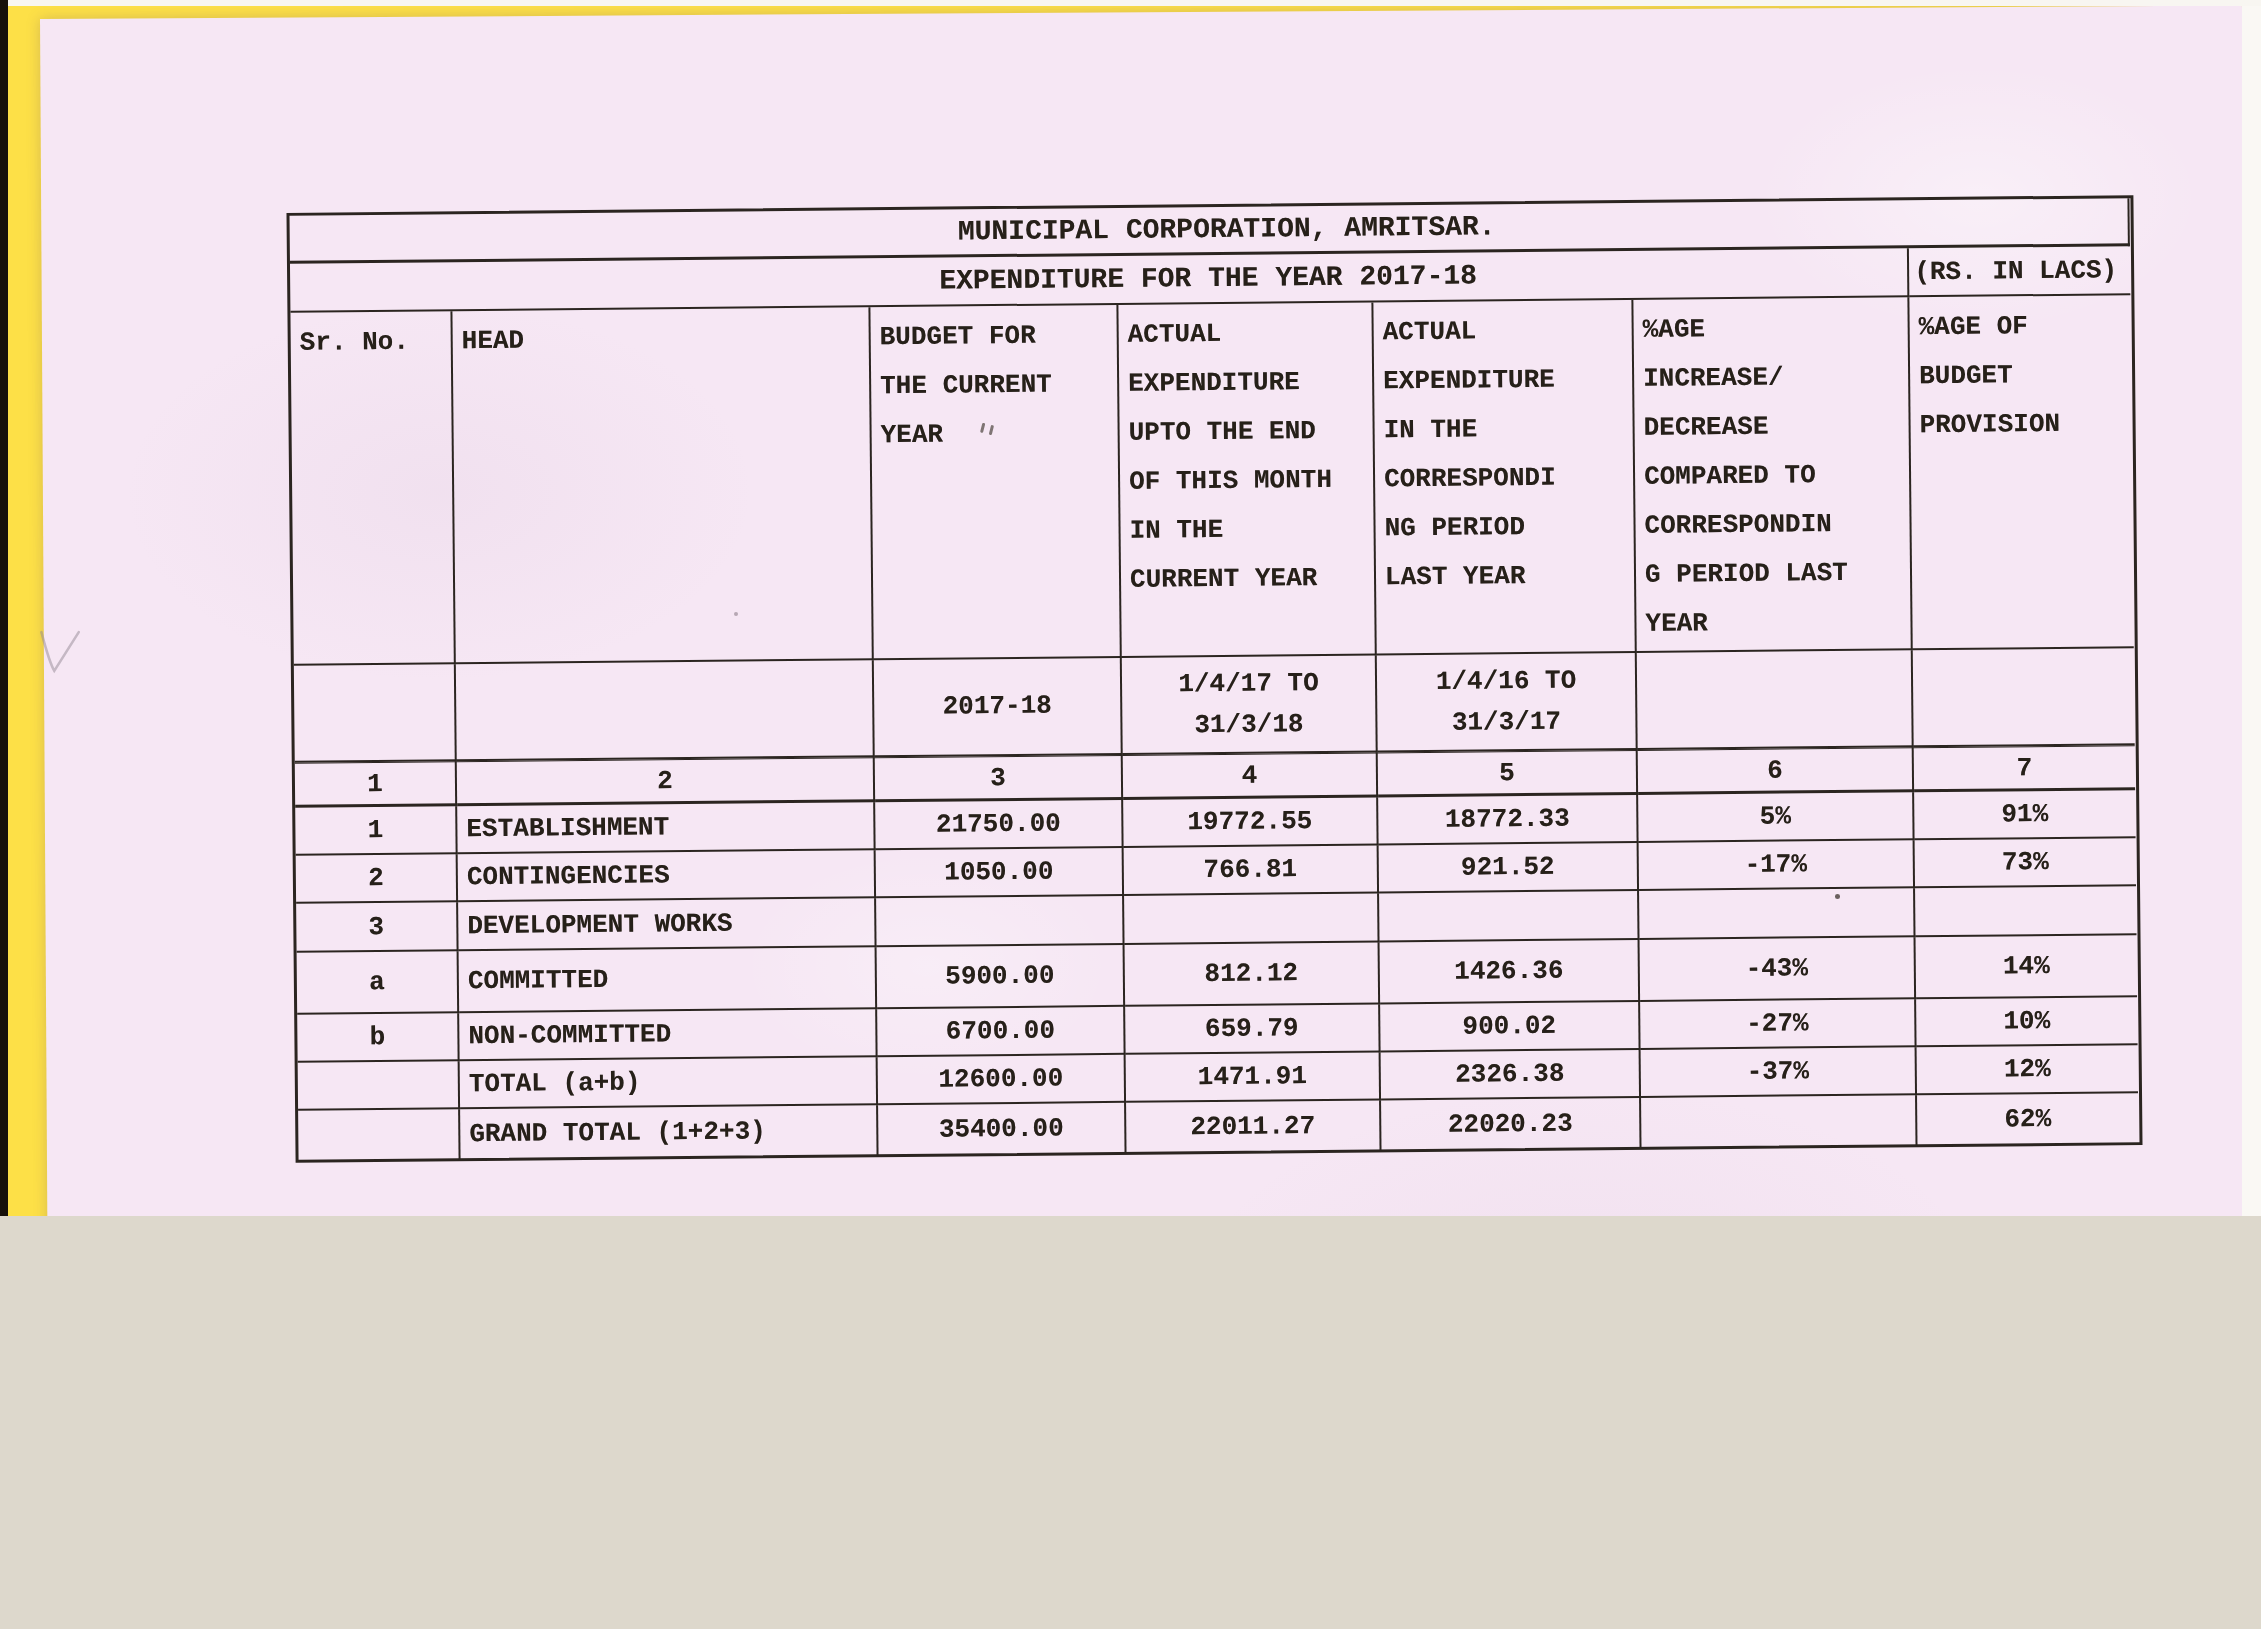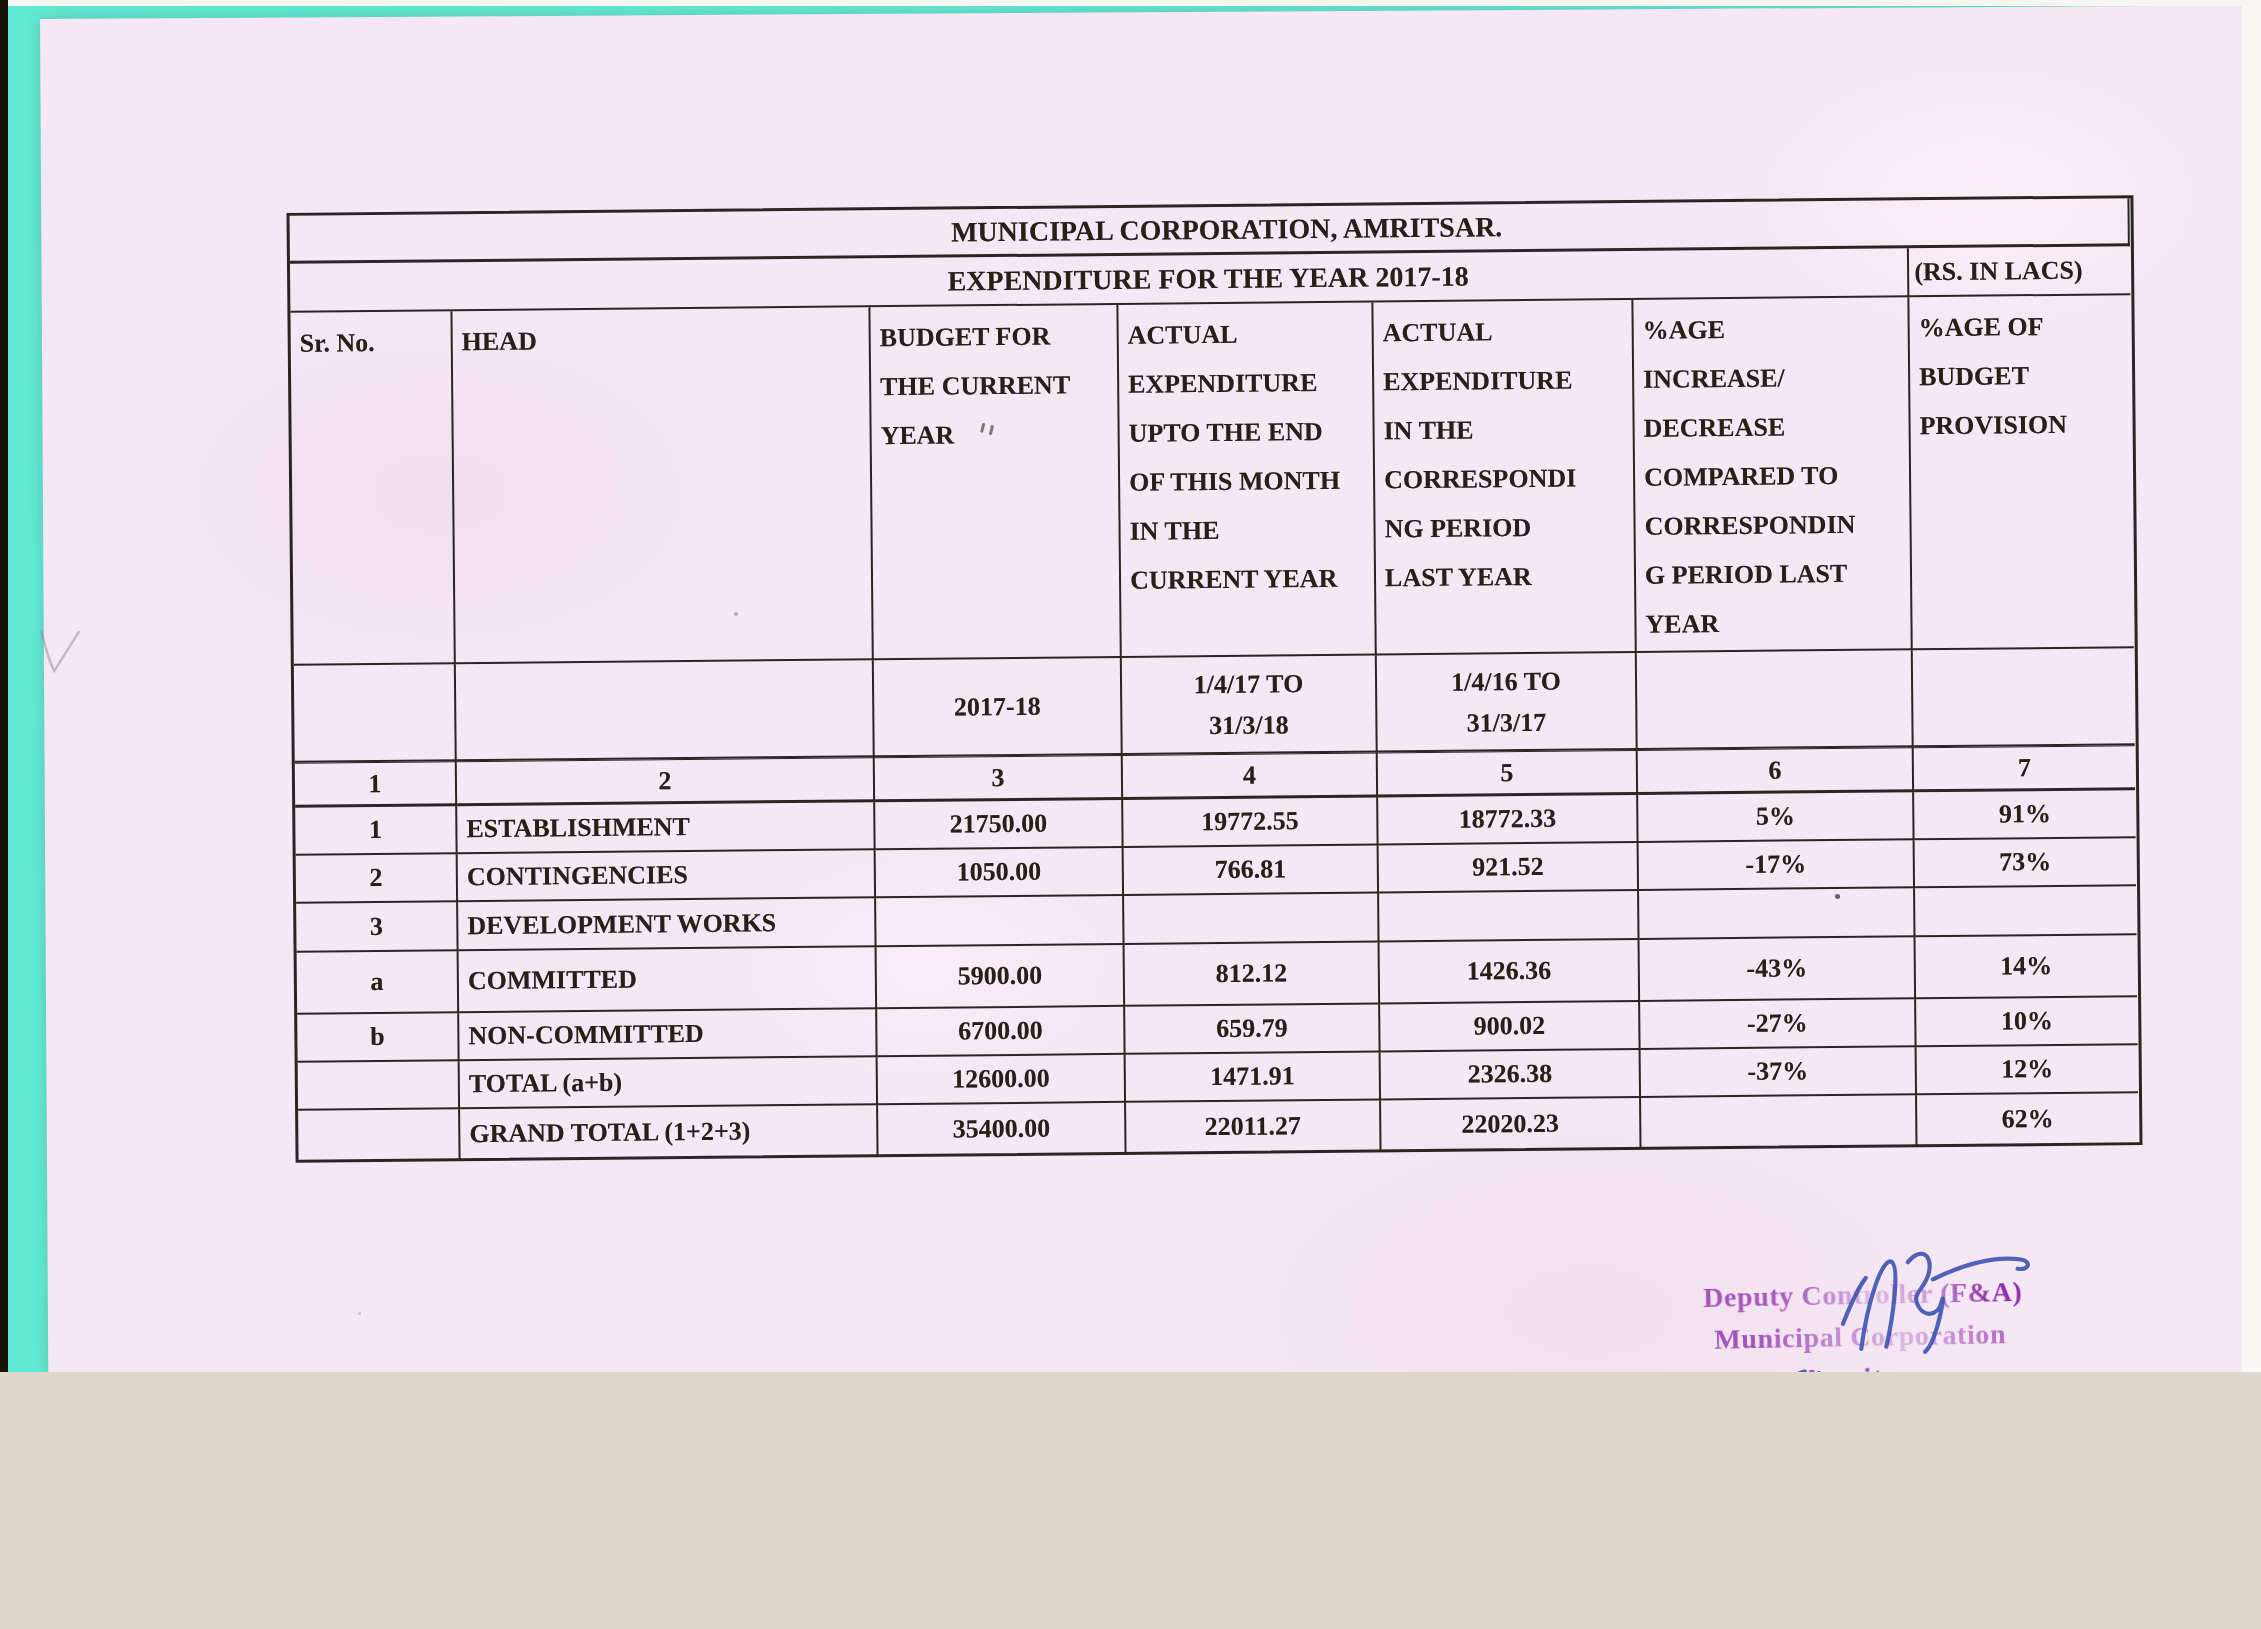--- a/index.html
+++ b/index.html
@@ -1,17 +1,17 @@
 <!DOCTYPE html>
 <html style="font-size:10.3px"><head>
 <meta charset="utf-8">
 <style>
   html,body{margin:0;padding:0;background:#ddd8cc;}
-  #canvas{position:relative;width:2261px;height:1372px;overflow:hidden;
-          background:#5eead4;font-family:Liberation Serif, serif;}
+  #canvas{position:relative;width:2261px;height:1216px;overflow:hidden;
+          background:#fde047;font-family:Liberation Mono, monospace;}
 
   
   .edge-left{position:absolute;left:0;top:0;width:8.4px;height:1630px;background:#17110a;z-index:8;}
   .edge-bottom{position:absolute;left:0;top:1620px;width:2261px;height:9.7px;background:#141310;z-index:8;}
   .strip-bottom-cream{position:absolute;left:0;top:1605px;width:2261px;height:15.5px;background:#ece6d7;z-index:7;}
   .strip-top{position:absolute;left:0;top:0;width:2261px;height:5.8px;background:#f8f6f1;z-index:7;}
   .strip-right{position:absolute;right:0;top:0;width:19.3px;height:1612px;background:#faf8f4;z-index:2;}
 
   
   .paper{position:absolute;left:40px;top:19.3px;width:2202px;height:1587px;

